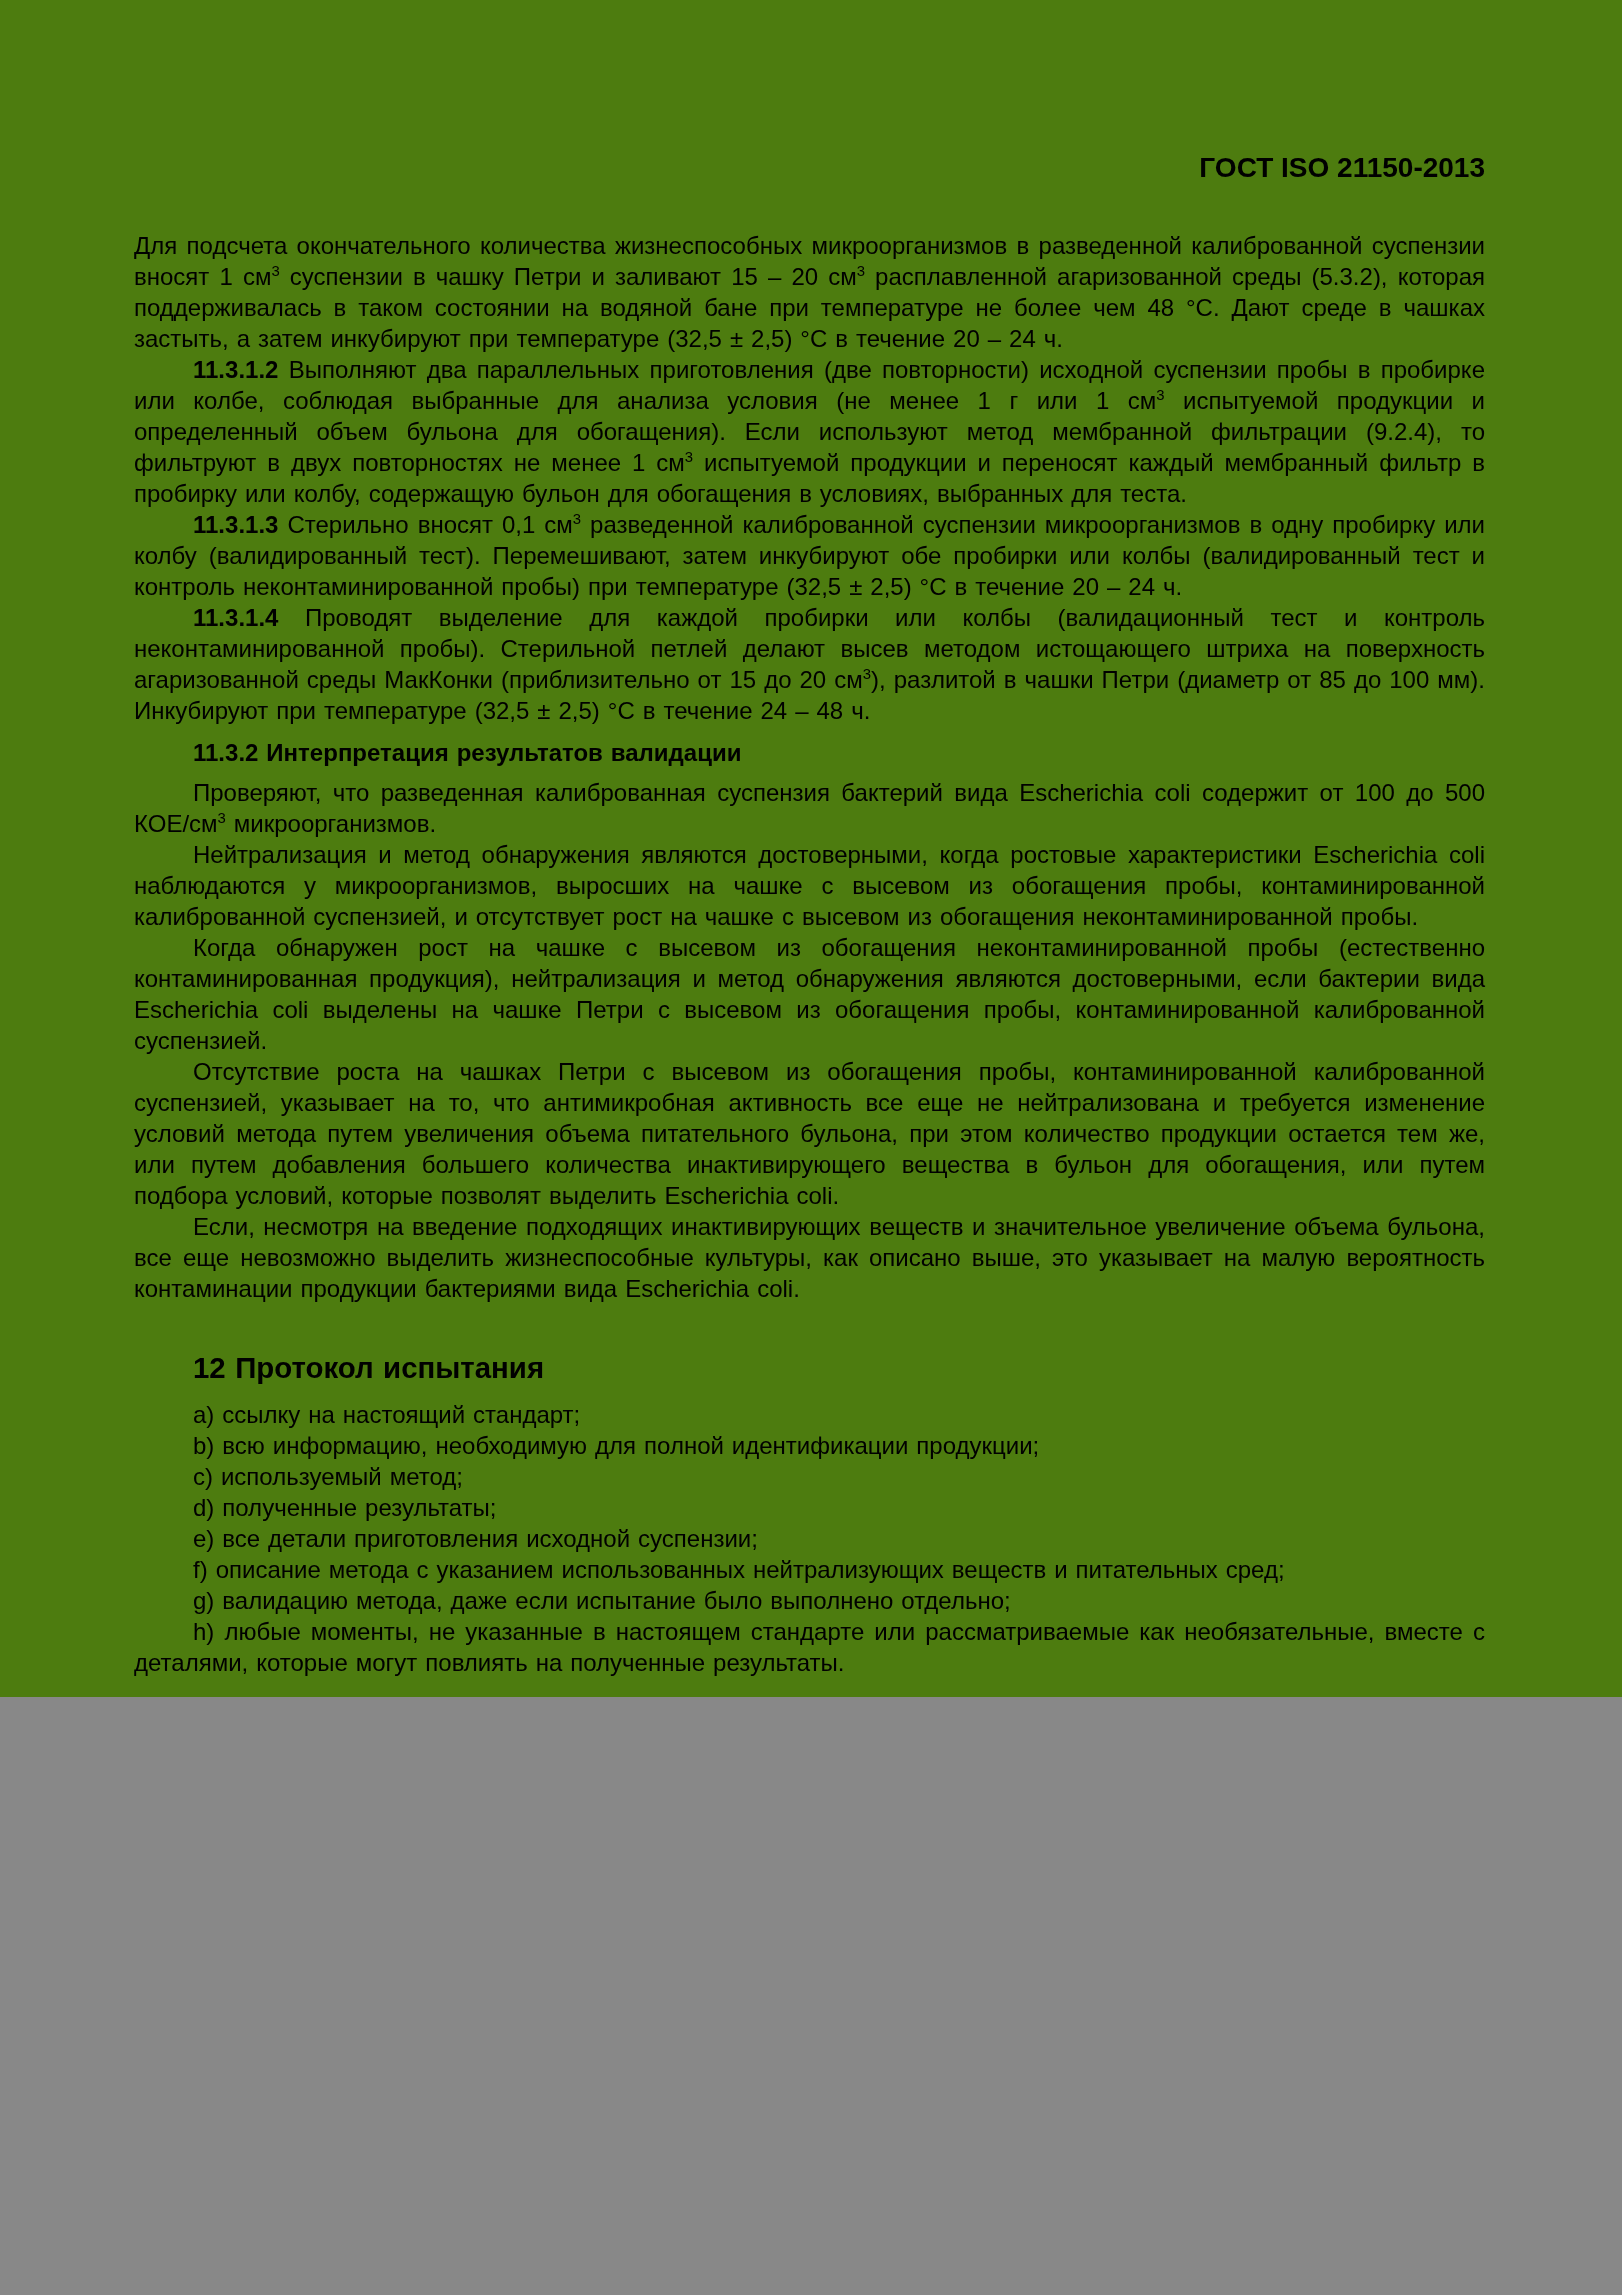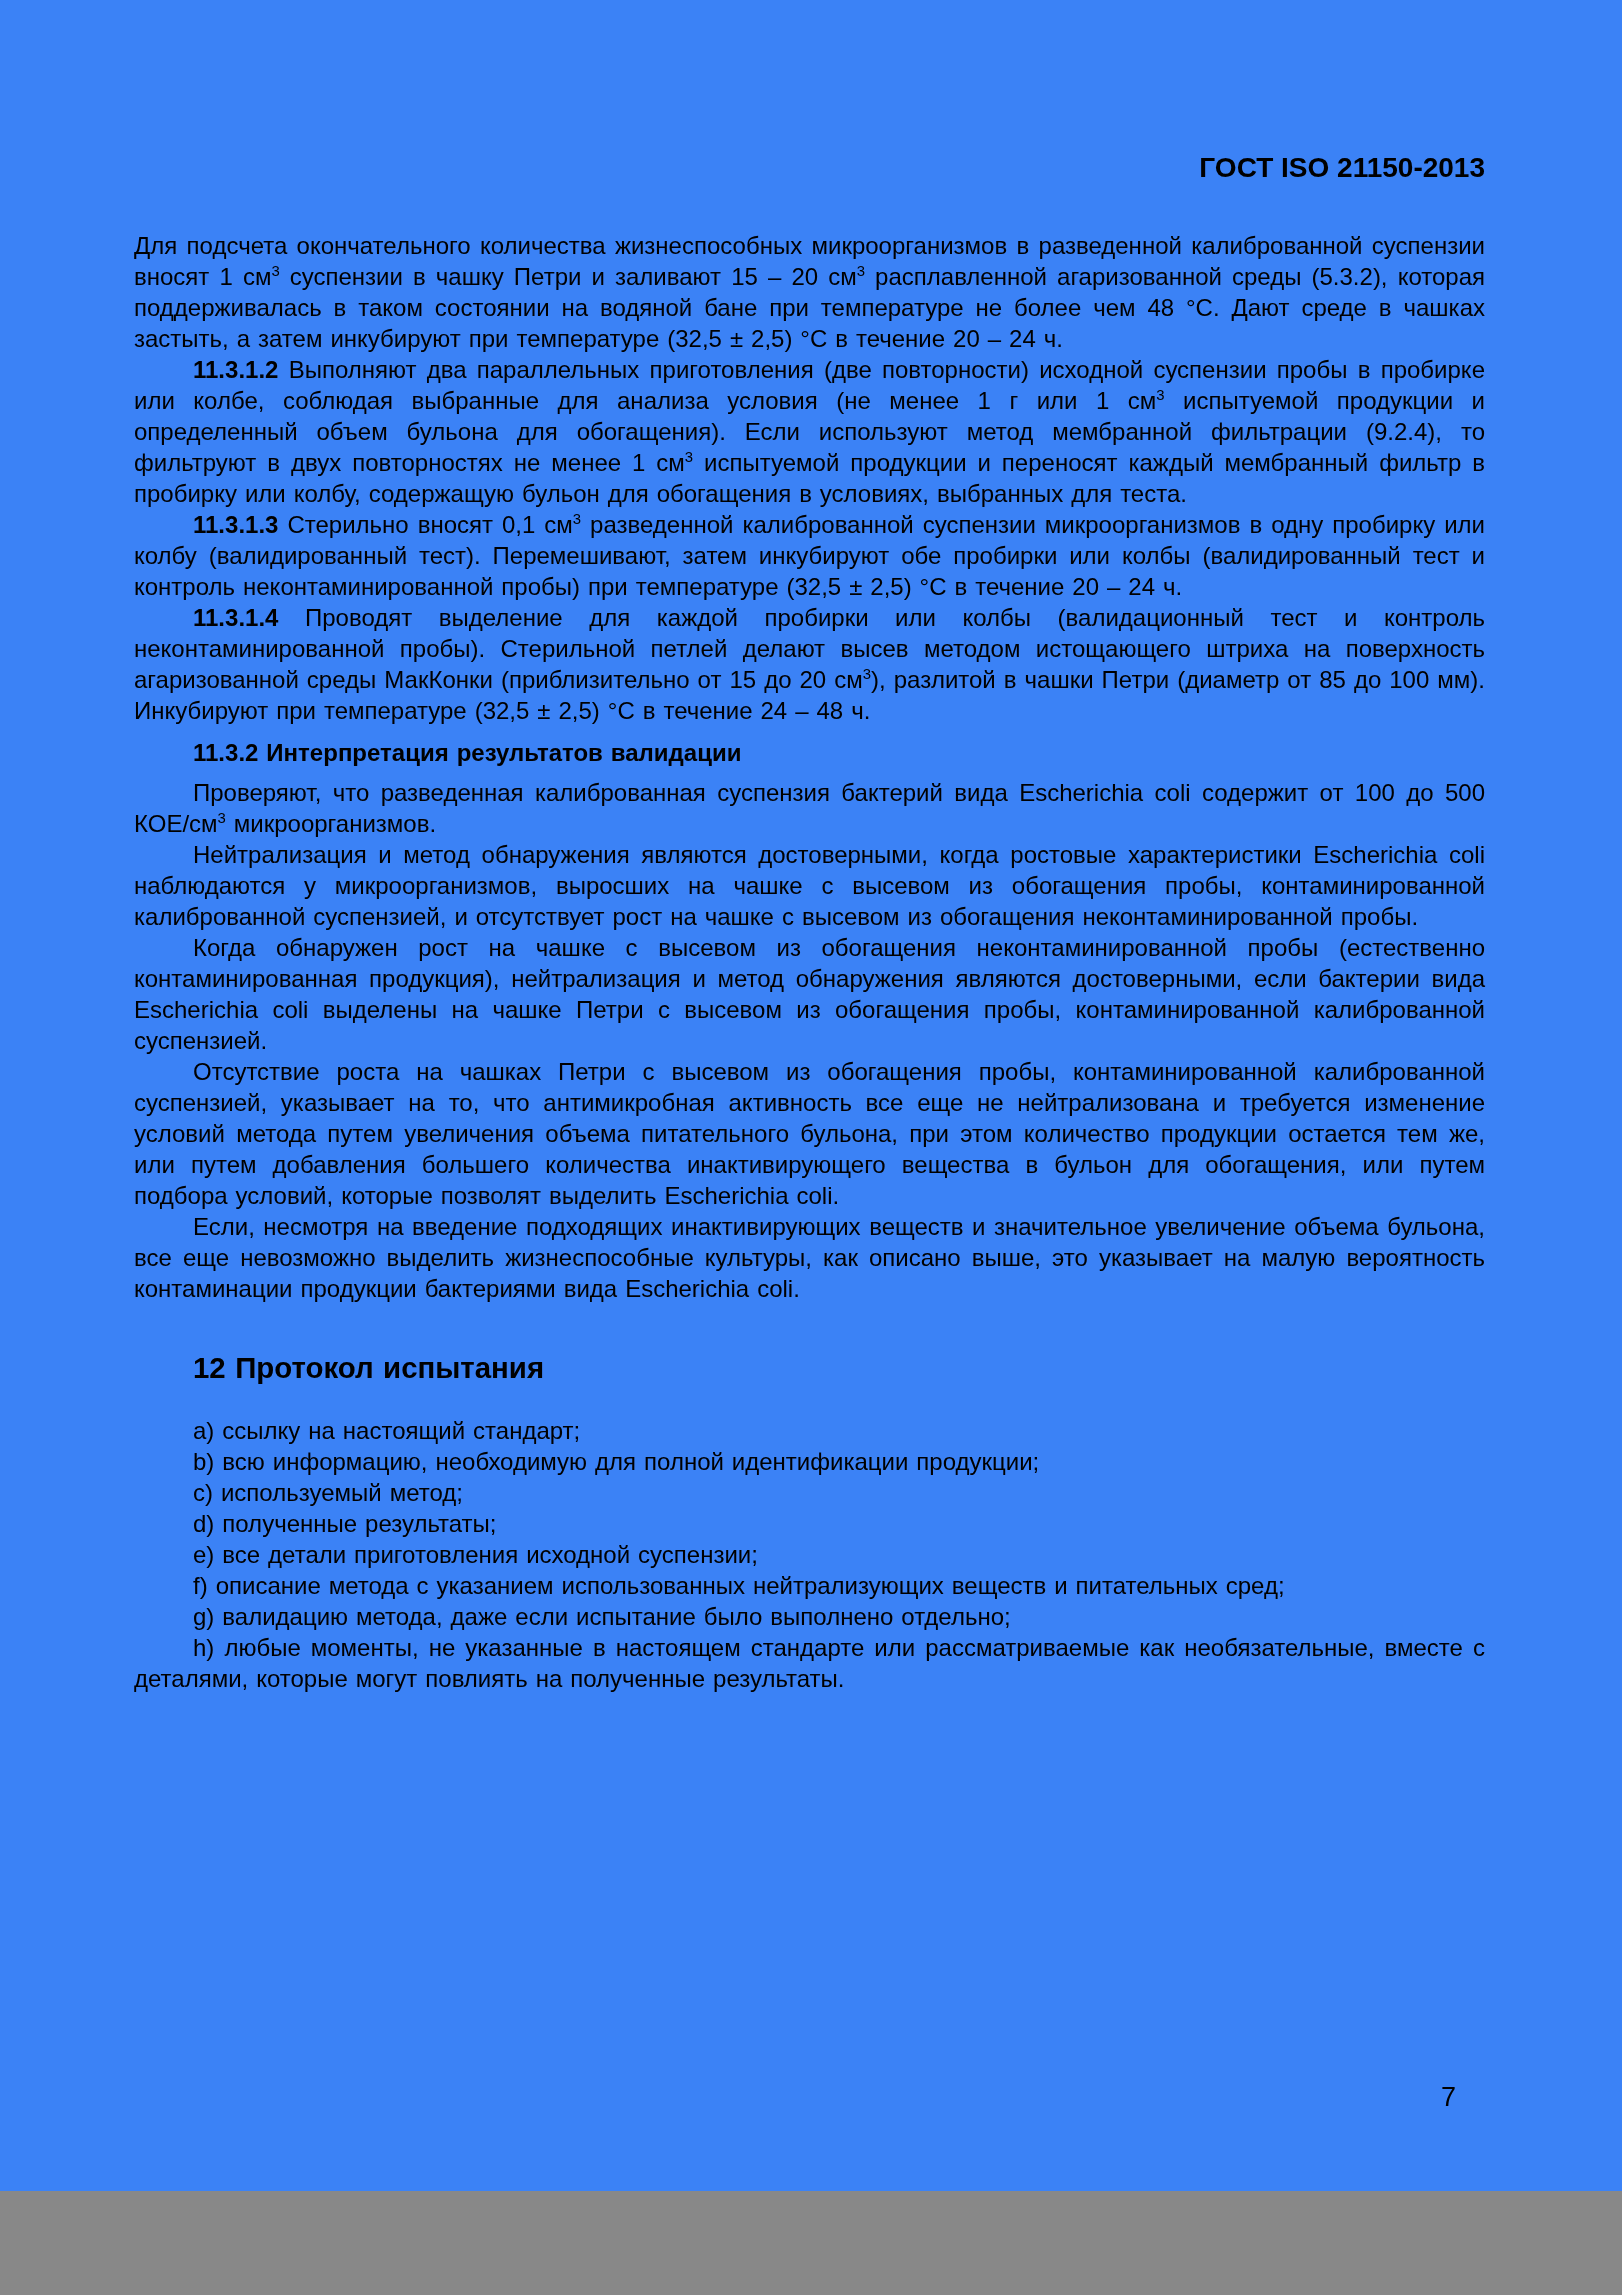--- a/index.html
+++ b/index.html
@@ -3,23 +3,23 @@
 <meta charset="utf-8">
 <style>
   html, body {
     margin: 0;
     padding: 0;
     background: #888;
   }
   .page {
     position: relative;
     width: 1623px;
-    height: 2191px;
+    height: 1697px;
     margin: 0 auto;
-    background: #3b82f6;
+    background: #4d7c0f;
     font-family: "Liberation Sans", sans-serif;
     color: #000000;
     overflow: hidden;
   }
   .page-header {
     position: absolute;
     top: 152px;
     left: 134px;
     width: 1351px;
     text-align: right;
@@ -49,21 +49,21 @@
     text-align: left;
     text-indent: 59px;
     margin: 10.5px 0 9.2px 0;
   }
   .doc-body p.section-heading {
     font-weight: bold;
     text-align: left;
     text-indent: 59px;
     font-size: 29.4px;
     line-height: 34px;
-    margin: 47px 0 30px 0;
+    margin: 47px 0 14px 0;
   }
   .doc-body p.list-item {
     text-indent: 59px;
   }
   .doc-body sup {
     font-size: 62%;
     line-height: 0;
     vertical-align: super;
   }
   .page-number {

